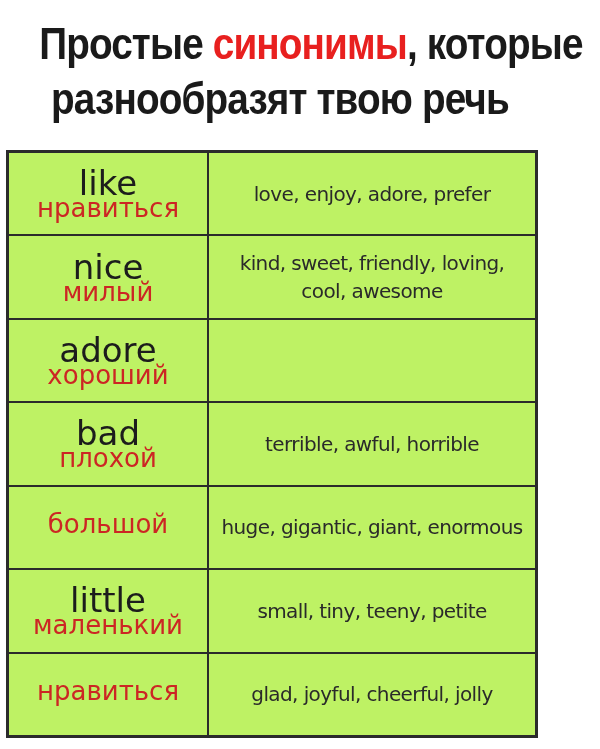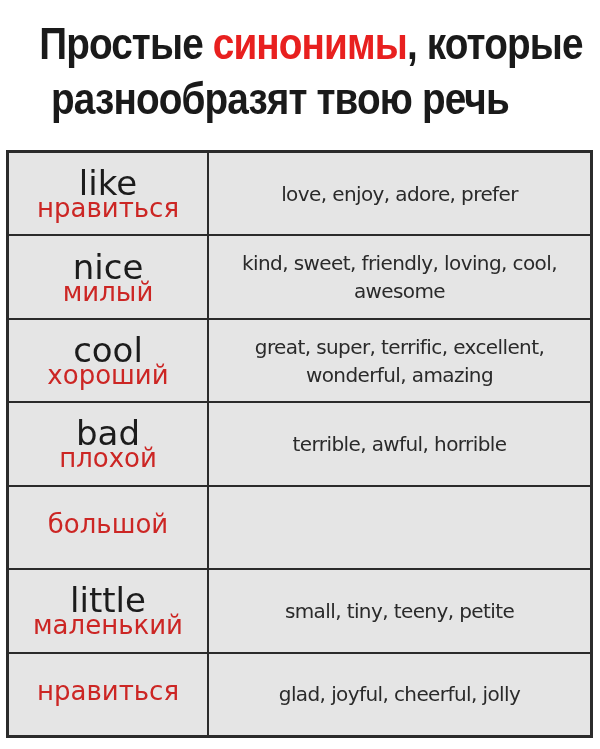--- a/index.html
+++ b/index.html
@@ -33,26 +33,26 @@
     transform-origin: 50% 50%;
     white-space: nowrap;
   }
   .accent { color: #e8201f; }
 
   
   .syn-table {
     position: absolute;
     left: 6px;
     top: 150px;
-    width: 587px;
+    width: 532px;
     height: 588px;
     border: 3px solid #2b2b2b;
     display: flex;
     flex-direction: column;
-    background: #e5e5e5;
+    background: #bef264;
   }
   .syn-row {
     flex: 1;
     display: flex;
     border-top: 2px solid #2b2b2b;
     min-height: 0;
   }
   .syn-row:first-child { border-top: none; }
   .cell-word {
     width: 200px;
@@ -111,38 +111,38 @@
     <div class="syn-row">
       <div class="cell-word">
         <span class="english">nice</span>
         <span class="russian">милый</span>
       </div>
       <div class="cell-syn">kind, sweet, friendly, loving, cool, awesome</div>
     </div>
 
     <div class="syn-row">
       <div class="cell-word">
-        <span class="english">cool</span>
+        <span class="english">adore</span>
         <span class="russian">хороший</span>
       </div>
-      <div class="cell-syn">great, super, terrific, excellent, wonderful, amazing</div>
     </div>
 
     <div class="syn-row">
       <div class="cell-word">
         <span class="english">bad</span>
         <span class="russian">плохой</span>
       </div>
       <div class="cell-syn">terrible, awful, horrible</div>
     </div>
 
     <div class="syn-row">
       <div class="cell-word">
         <span class="russian">большой</span>
       </div>
+      <div class="cell-syn">huge, gigantic, giant, enormous</div>
     </div>
 
     <div class="syn-row">
       <div class="cell-word">
         <span class="english">little</span>
         <span class="russian">маленький</span>
       </div>
       <div class="cell-syn">small, tiny, teeny, petite</div>
     </div>
 

